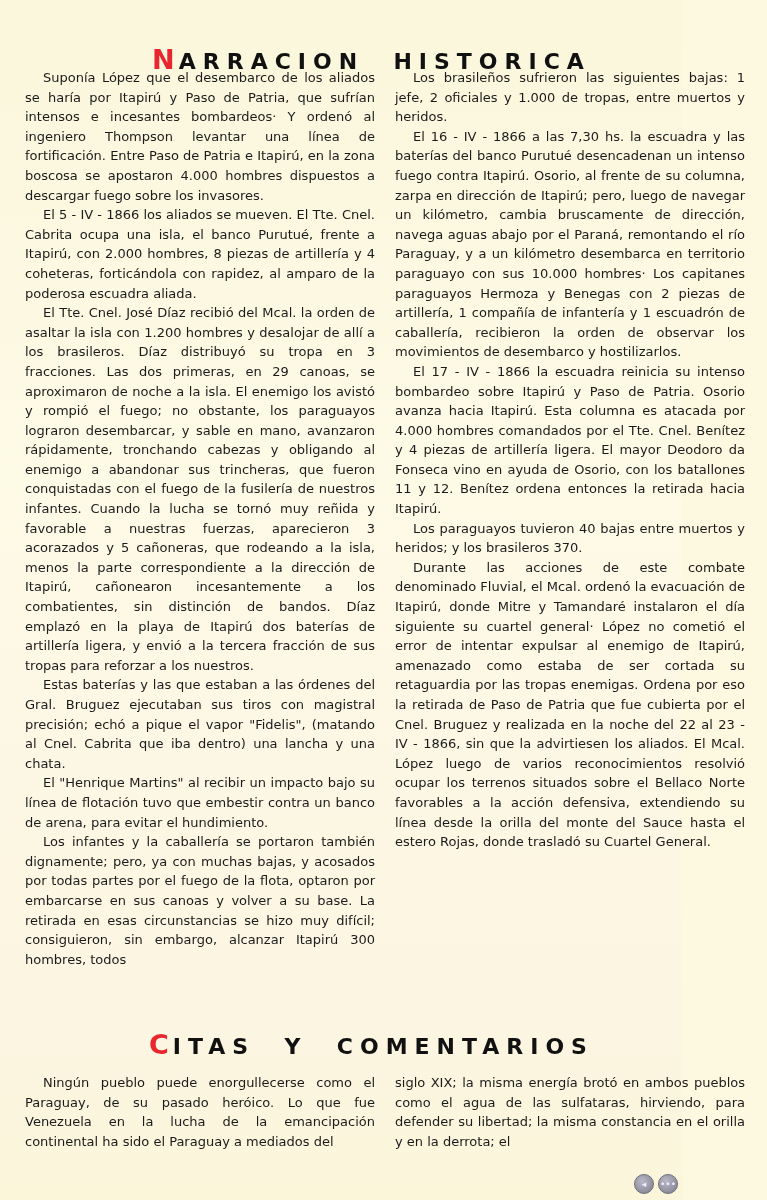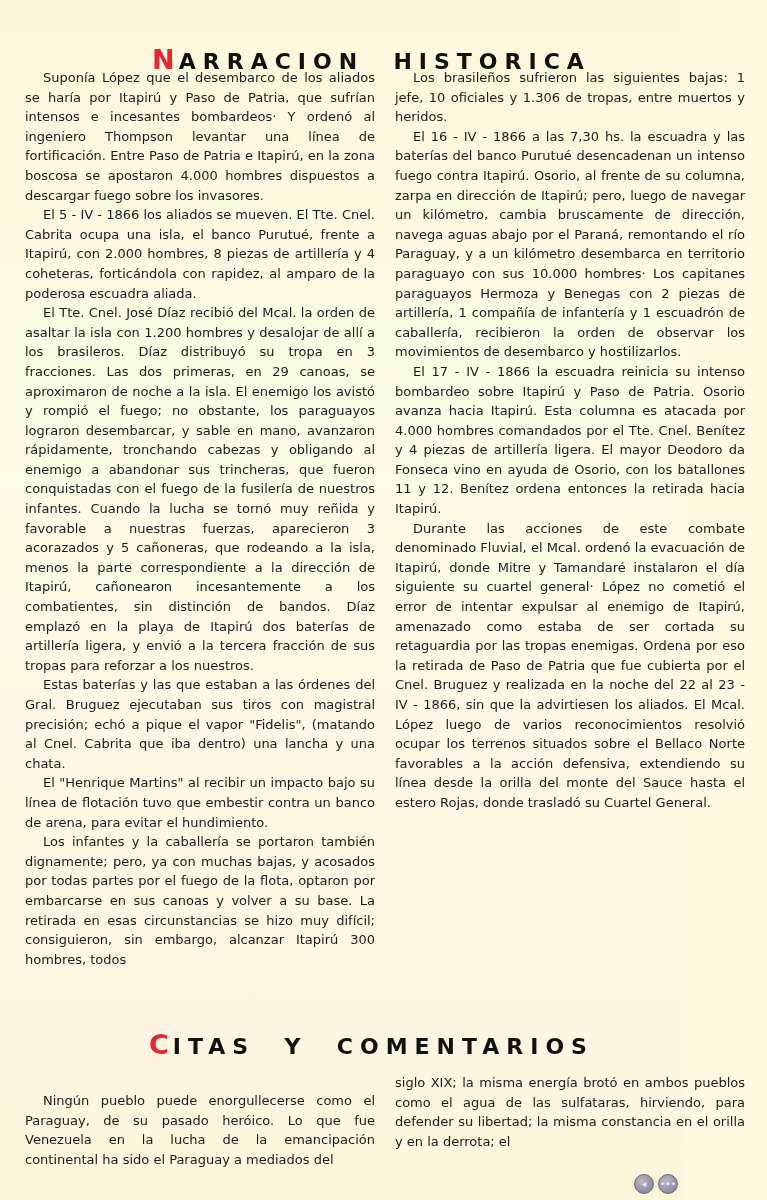--- a/index.html
+++ b/index.html
@@ -27,21 +27,21 @@
   .col {
     position: absolute; width: 350px;
     font-family: "DejaVu Sans", sans-serif;
     font-size: 13px; line-height: 19.6px;
     text-align: justify; color: #1b1b1b;
   }
   .col p { margin: 0; text-indent: 18px; }
   .col p.cont { text-indent: 0; }
   #colL1 { left: 25px; top: 68px; }
   #colR1 { left: 395px; top: 68px; }
-  #colL2 { left: 25px; top: 1073px; margin-top: 18px; }
+  #colL2 { left: 25px; top: 1073px; }
   #colR2 { left: 395px; top: 1073px; }
   .nav-icons { position: absolute; right: 4px; bottom: 6px; display: flex; gap: 4px; }
   .nav-btn {
     width: 18px; height: 18px; border-radius: 50%;
     background: radial-gradient(circle at 40% 35%, #b9b9c6, #7c7c8c);
     border: 1px solid #6d6d7a;
     display: flex; align-items: center; justify-content: center;
     color: #eef; font-size: 9px; line-height: 1; cursor: pointer;
   }
 </style>
@@ -54,23 +54,24 @@
 
   <div class="col" id="colL1">
       <p>Suponía López que el desembarco de los aliados se haría por Itapirú y Paso de Patria, que sufrían intensos e incesantes bombardeos· Y ordenó al ingeniero Thompson levantar una línea de fortificación. Entre Paso de Patria e Itapirú, en la zona boscosa se apostaron 4.000 hombres dispuestos a descargar fuego sobre los invasores.</p>
       <p>El 5 - IV - 1866 los aliados se mueven. El Tte. Cnel. Cabrita ocupa una isla, el banco Purutué, frente a Itapirú, con 2.000 hombres, 8 piezas de artillería y 4 coheteras, forticándola con rapidez, al amparo de la poderosa escuadra aliada.</p>
       <p>El Tte. Cnel. José Díaz recibió del Mcal. la orden de asaltar la isla con 1.200 hombres y desalojar de allí a los brasileros. Díaz distribuyó su tropa en 3 fracciones. Las dos primeras, en 29 canoas, se aproximaron de noche a la isla. El enemigo los avistó y rompió el fuego; no obstante, los paraguayos lograron desembarcar, y sable en mano, avanzaron rápidamente, tronchando cabezas y obligando al enemigo a abandonar sus trincheras, que fueron conquistadas con el fuego de la fusilería de nuestros infantes. Cuando la lucha se tornó muy reñida y favorable a nuestras fuerzas, aparecieron 3 acorazados y 5 cañoneras, que rodeando a la isla, menos la parte correspondiente a la dirección de Itapirú, cañonearon incesantemente a los combatientes, sin distinción de bandos. Díaz emplazó en la playa de Itapirú dos baterías de artillería ligera, y envió a la tercera fracción de sus tropas para reforzar a los nuestros.</p>
       <p>Estas baterías y las que estaban a las órdenes del Gral. Bruguez ejecutaban sus tiros con magistral precisión; echó a pique el vapor "Fidelis", (matando al Cnel. Cabrita que iba dentro) una lancha y una chata.</p>
       <p>El "Henrique Martins" al recibir un impacto bajo su línea de flotación tuvo que embestir contra un banco de arena, para evitar el hundimiento.</p>
       <p>Los infantes y la caballería se portaron también dignamente; pero, ya con muchas bajas, y acosados por todas partes por el fuego de la flota, optaron por embarcarse en sus canoas y volver a su base. La retirada en esas circunstancias se hizo muy difícil; consiguieron, sin embargo, alcanzar Itapirú 300 hombres, todos</p>
     </div>
   <div class="col" id="colR1">
-      <p>Los brasileños sufrieron las siguientes bajas: 1 jefe, 10 oficiales y 1.306 de tropas, entre muertos y heridos.</p>
+      <p>Los brasileños sufrieron las siguientes bajas: 1 jefe, 2 oficiales y 1.000 de tropas, entre muertos y heridos.</p>
       <p>El 16 - IV - 1866 a las 7,30 hs. la escuadra y las baterías del banco Purutué desencadenan un intenso fuego contra Itapirú. Osorio, al frente de su columna, zarpa en dirección de Itapirú; pero, luego de navegar un kilómetro, cambia bruscamente de dirección, navega aguas abajo por el Paraná, remontando el río Paraguay, y a un kilómetro desembarca en territorio paraguayo con sus 10.000 hombres· Los capitanes paraguayos Hermoza y Benegas con 2 piezas de artillería, 1 compañía de infantería y 1 escuadrón de caballería, recibieron la orden de observar los movimientos de desembarco y hostilizarlos.</p>
       <p>El 17 - IV - 1866 la escuadra reinicia su intenso bombardeo sobre Itapirú y Paso de Patria. Osorio avanza hacia Itapirú. Esta columna es atacada por 4.000 hombres comandados por el Tte. Cnel. Benítez y 4 piezas de artillería ligera. El mayor Deodoro da Fonseca vino en ayuda de Osorio, con los batallones 11 y 12. Benítez ordena entonces la retirada hacia Itapirú.</p>
+      <p>Los paraguayos tuvieron 40 bajas entre muertos y heridos; y los brasileros 370.</p>
       <p>Durante las acciones de este combate denominado Fluvial, el Mcal. ordenó la evacuación de Itapirú, donde Mitre y Tamandaré instalaron el día siguiente su cuartel general· López no cometió el error de intentar expulsar al enemigo de Itapirú, amenazado como estaba de ser cortada su retaguardia por las tropas enemigas. Ordena por eso la retirada de Paso de Patria que fue cubierta por el Cnel. Bruguez y realizada en la noche del 22 al 23 - IV - 1866, sin que la advirtiesen los aliados. El Mcal. López luego de varios reconocimientos resolvió ocupar los terrenos situados sobre el Bellaco Norte favorables a la acción defensiva, extendiendo su línea desde la orilla del monte del Sauce hasta el estero Rojas, donde trasladó su Cuartel General.</p>
     </div>
 
   <h1 class="title" id="title2"><span class="initial">C</span><span>ITAS  Y  COMENTARIOS</span></h1>
 
   <div class="col" id="colL2">
       <p>Ningún pueblo puede enorgullecerse como el Paraguay, de su pasado heróico. Lo que fue Venezuela en la lucha de la emancipación continental ha sido el Paraguay a mediados del</p>
     </div>
   <div class="col" id="colR2">
       <p class="cont">siglo XIX; la misma energía brotó en ambos pueblos como el agua de las sulfataras, hirviendo, para defender su libertad; la misma constancia en el orilla y en la derrota; el</p>

